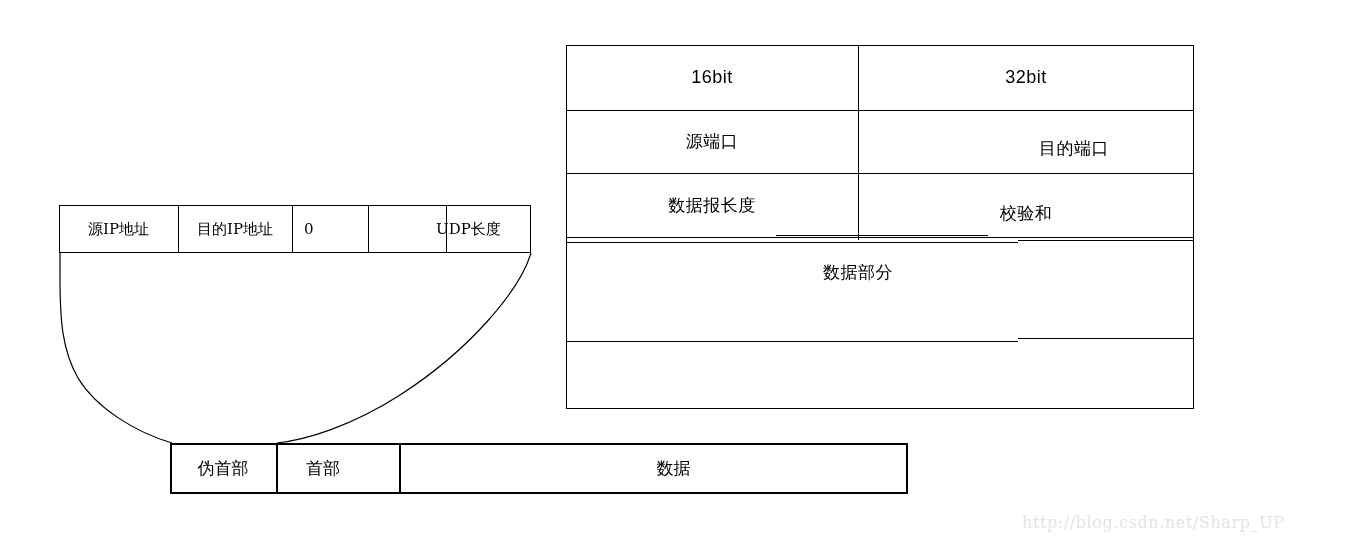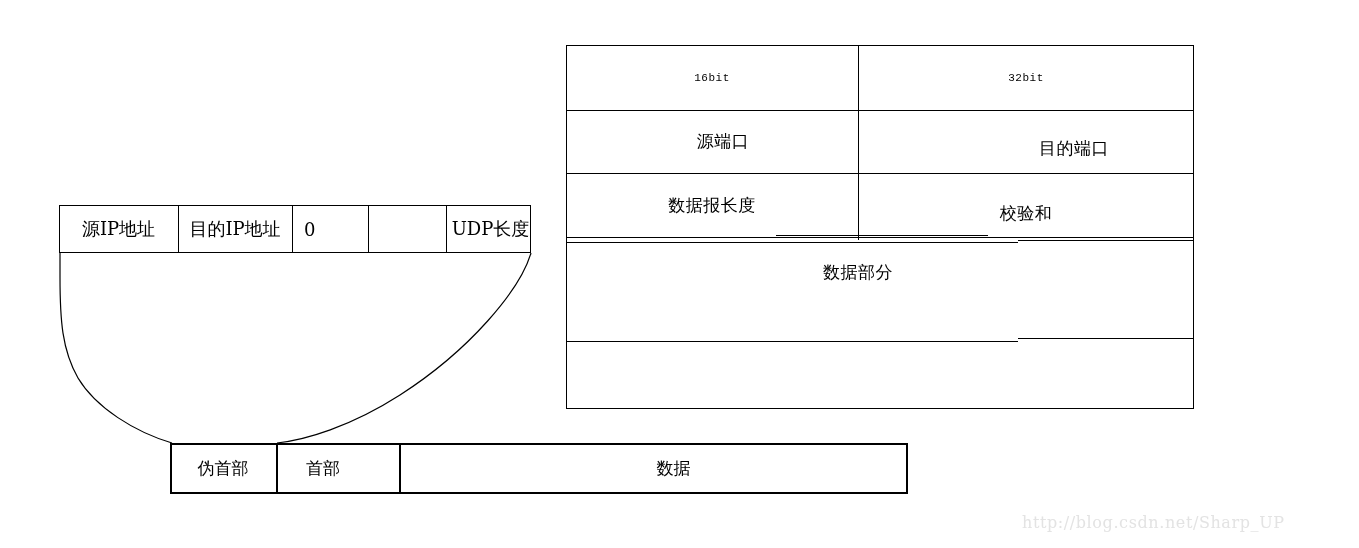--- a/index.html
+++ b/index.html
@@ -38,39 +38,39 @@
     height: 363px;
   }
 
   .tline {
     position: absolute;
     background: #000000;
   }
   .tline.h { height: 1px; }
   .tline.v { width: 1px; }
 
-  .mono-label { font-size: 11px; font-family: Liberation Mono, monospace; }
+  .mono-label { font-size: 18px; font-family: Liberation Sans, sans-serif; }
   .cn-label   { font-size: 17px; font-family: "DejaVu Serif", "Liberation Serif", serif; }
 
   
   #pseudo-header {
     position: absolute;
     left: 59px;
     top: 205px;
     width: 472px;
     height: 48px;
   }
   .ph-cell-text {
     position: absolute;
     top: 0;
     height: 48px;
     display: flex;
     align-items: center;
     justify-content: center;
-    font-size: 18px;
+    font-size: 15px;
     white-space: nowrap;
   }
 
   
   #bottom-bar {
     position: absolute;
     left: 170px;
     top: 443px;
     width: 882px;
     height: 50px;
@@ -131,21 +131,21 @@
 
     <div class="tline v" style="left:0px;   top:0px;   height:197px;"></div>
     <div class="tline v" style="left:0px;   top:197px; height:166px;"></div>
     <div class="tline v" style="left:292px; top:0px;   height:195px;"></div>
     <div class="tline v" style="left:627px; top:0px;   height:198px;"></div>
     <div class="tline v" style="left:627px; top:198px; height:165px;"></div>
 
     <div class="cell-text mono-label" style="left:0px;  top:0px;  width:292px; height:65px;">16bit</div>
     <div class="cell-text mono-label" style="left:292px;top:0px;  width:336px; height:65px;">32bit</div>
 
-    <div class="cell-text cn-label" style="left:0px;  top:65px;  width:292px; height:63px;padding-left:11px;">源端口</div>
+    <div class="cell-text cn-label" style="left:0px;  top:65px;  width:292px; height:63px;">源端口</div>
     <div class="cell-text cn-label" style="left:292px;top:72px;  width:336px; height:63px;padding-left:48px;">目的端口</div>
 
     <div class="cell-text cn-label" style="left:0px;  top:128px; width:292px; height:64px;">数据报长度</div>
     <div class="cell-text cn-label" style="left:292px;top:136px; width:336px; height:64px;">校验和</div>
 
     <div class="cell-text cn-label" style="left:0px;  top:197px; width:584px; height:60px;">数据部分</div>
 
   </div>
 
   <div id="pseudo-header">
@@ -156,21 +156,21 @@
     <div class="tline v" style="left:119px; top:0px; height:48px;"></div>
     <div class="tline v" style="left:233px; top:0px; height:48px;"></div>
     <div class="tline v" style="left:309px; top:0px; height:48px;"></div>
     <div class="tline v" style="left:387px; top:0px; height:48px;"></div>
     <div class="tline v" style="left:471px; top:0px; height:48px;"></div>
 
     <div class="ph-cell-text" style="left:0px;   width:119px;">源IP地址</div>
     <div class="ph-cell-text" style="left:119px; width:114px;">目的IP地址</div>
     <div class="ph-cell-text" style="left:309px; width:0px; justify-content:flex-start; padding-left:-70px;"></div>
     <div class="ph-cell-text" style="left:233px; width:76px; justify-content:flex-start; padding-left:12px;">0</div>
-    <div class="ph-cell-text" style="left:389px; width:85px;">UDP长度</div>
+    <div class="ph-cell-text" style="left:367px; width:85px;">UDP长度</div>
   </div>
 
   <svg id="connectors" viewBox="0 0 1359 548">
 
     <path d="M 60 253 L 60 277 C 60 320, 62 350, 78 378 C 96 408, 135 432, 172 443" fill="none" stroke="#000000" stroke-width="1.2"></path>
 
     <path d="M 531 253 C 520 290, 470 350, 400 395 C 350 427, 305 440, 277 443" fill="none" stroke="#000000" stroke-width="1.2"></path>
   </svg>
 
   <div id="bottom-bar">

